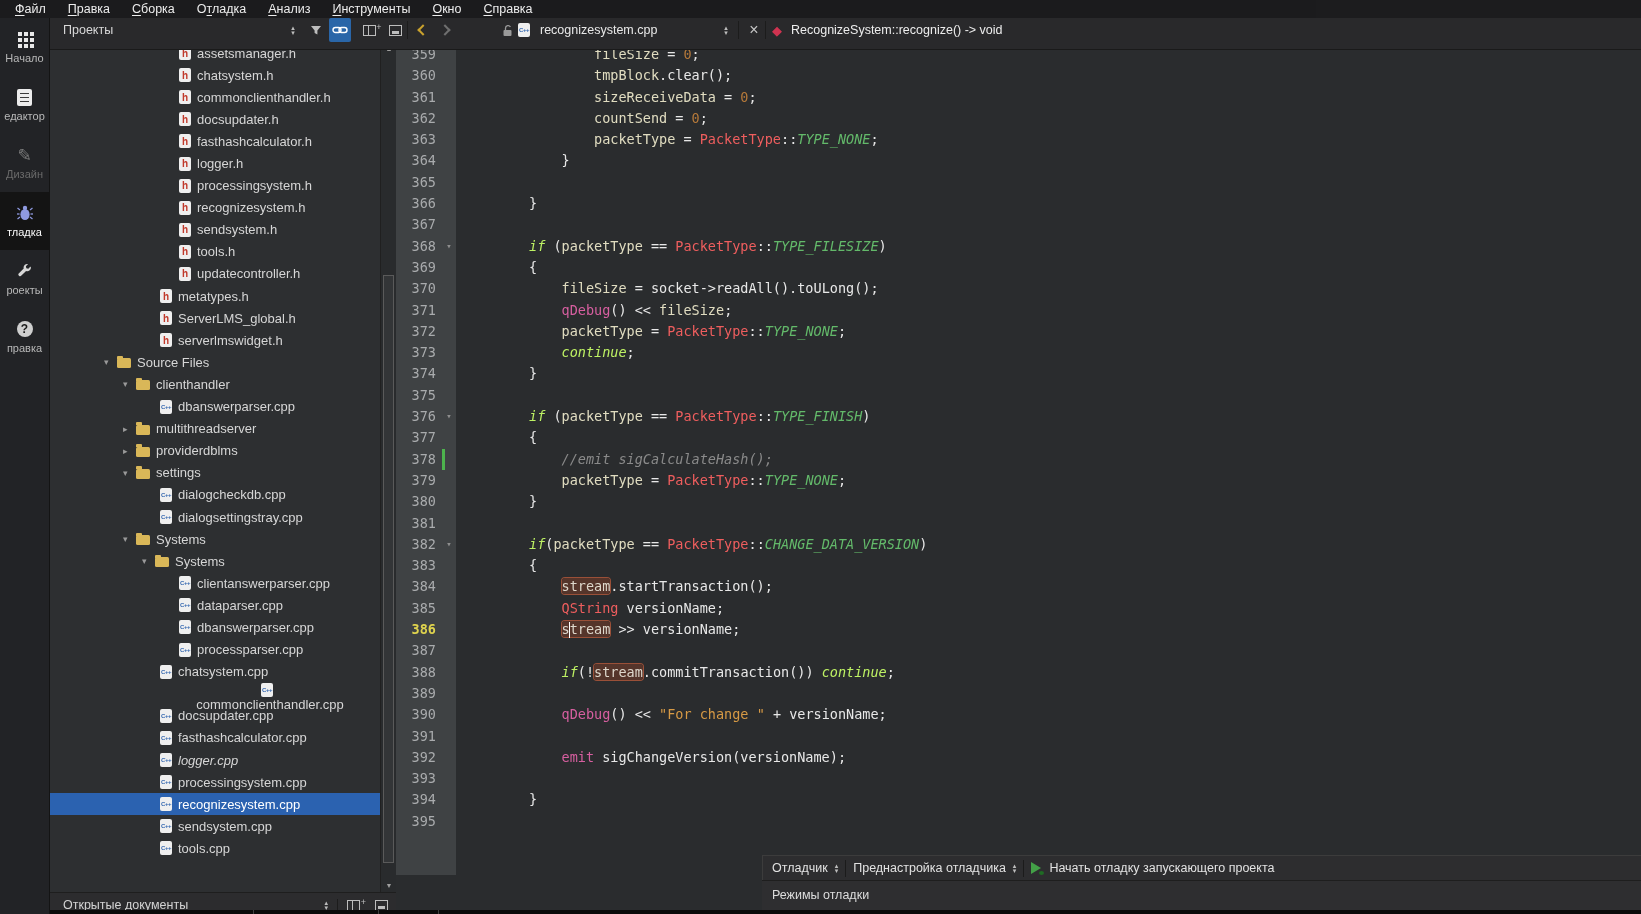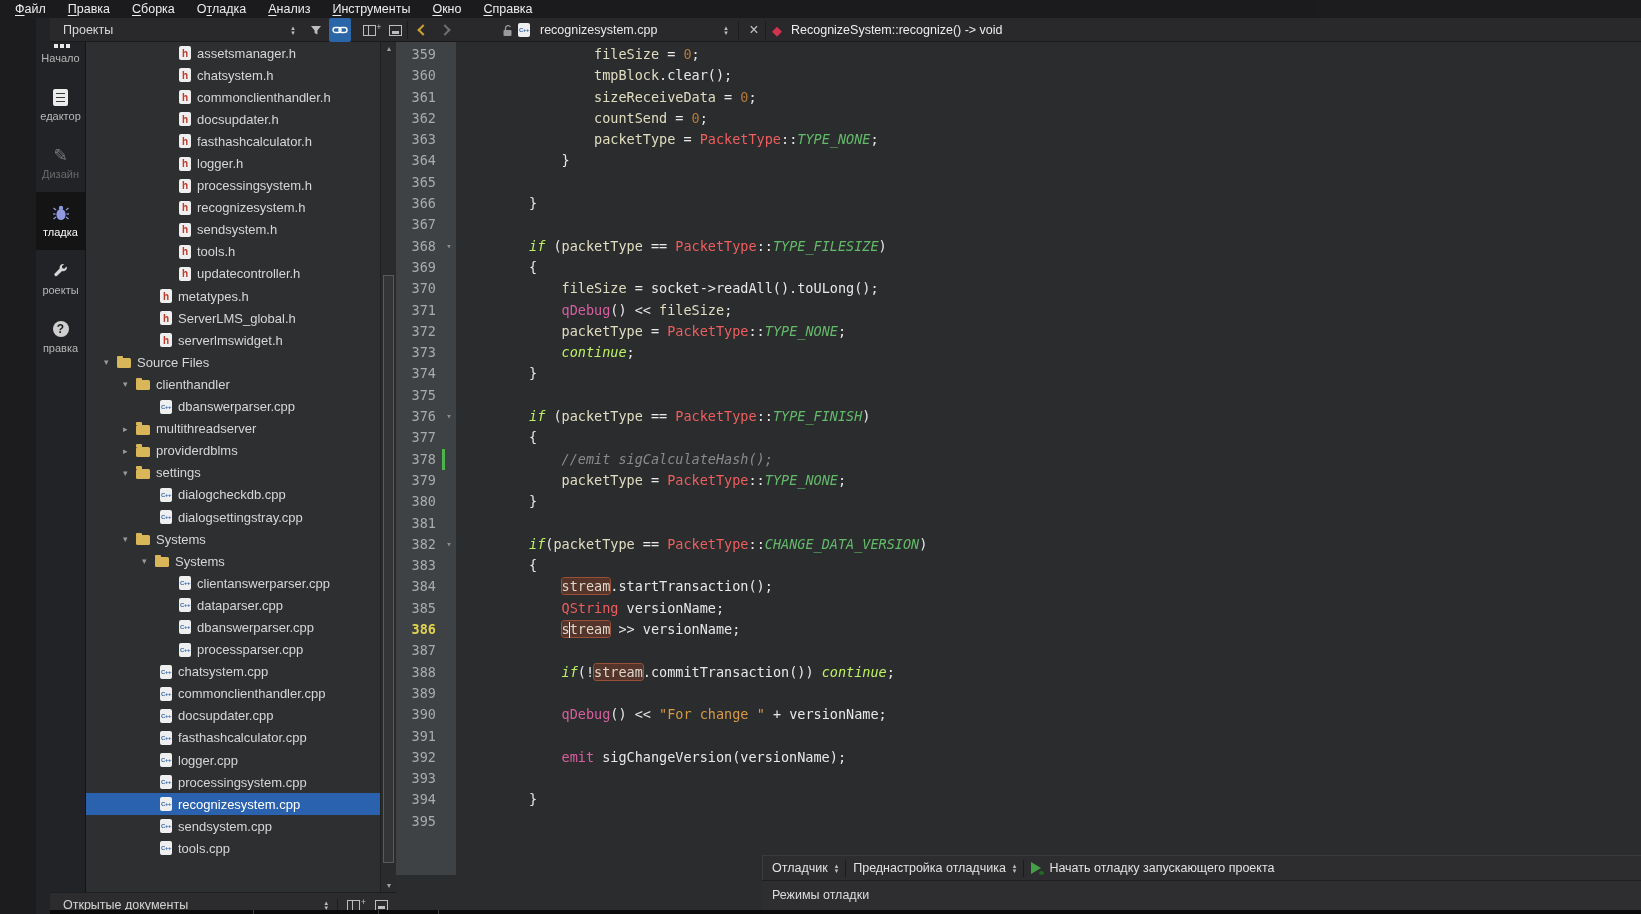--- a/index.html
+++ b/index.html
@@ -7,21 +7,21 @@
     font-family:"Liberation Sans", sans-serif; }
   body { position:relative; color:#d6d6d6; }
 
   
   .menubar { position:absolute; left:0; top:0; width:1316px; height:18px;
     background:#1b1b1d; display:flex; align-items:center; padding-left:4px; z-index:30; }
   .menu-item { color:#ededed; font-size:12.5px; padding:0 11px; height:18px; line-height:18px; white-space:nowrap; }
   .menu-item u { text-decoration:underline; text-underline-offset:2px; }
 
   
-  .toolbar { position:absolute; left:50px; top:18px; width:1591px; height:24px;
+  .toolbar { position:absolute; left:50px; top:18px; width:1591px; height:32px;
     background:#29292b; border-bottom:1px solid #1a1a1a; z-index:20; }
   .toolbar > * { position:absolute; top:0; height:24px; display:flex; align-items:center; }
   .tb-label { color:#d8d8d8; font-size:12.5px; }
   .tb-btn { width:22px; justify-content:center; border-radius:2px; }
   .tb-btn.active-blue { background:#2a66a8; }
   .tb-sep { width:1px; height:18px; top:3px; background:#1c1c1c; }
   .sorticon { display:inline-flex; flex-direction:column; align-items:center; color:#bdbdbd; }
   .sorticon::before { content:"▴"; font-size:7px; line-height:5px; }
   .sorticon::after  { content:"▾"; font-size:7px; line-height:5px; }
   .chev { width:8px; height:8px; border-left:2.5px solid #caa22e; border-bottom:2.5px solid #caa22e; transform:rotate(45deg); }
@@ -42,21 +42,21 @@
   .fi { display:inline-flex; flex:none; align-items:center; justify-content:center; }
   .fi-h { width:12px; height:14px; background:#efefef; border-radius:2px; color:#c0392b;
     font-weight:bold; font-size:10px; font-family:"Liberation Sans",sans-serif; }
   .fi-cpp { width:12px; height:14px; background:#efefef; border-radius:2px; color:#3568b0;
     font-weight:bold; font-size:6px; letter-spacing:-0.5px; }
   .fi-folder { width:14px; height:10px; background:#d9b758; border-radius:1.5px; position:relative; margin-top:2px; }
   .fi-folder::before { content:""; position:absolute; left:0; top:-2.5px; width:6px; height:3px; background:#d9b758; border-radius:1px 1px 0 0; }
 
   
   .modebar { position:absolute; left:0; top:18px; width:50px; height:896px; background:#222326;
-    border-right:1px solid #141414; z-index:10;margin-left:36px; }
+    border-right:1px solid #141414; z-index:10; }
   .mode-item { height:58px; display:flex; flex-direction:column; align-items:center; justify-content:center; gap:4px; overflow:hidden; }
   .mode-item.active { background:#141414; }
   .mode-label { font-size:11px; color:#b8b8b8; white-space:nowrap; }
   .mode-item.active .mode-label { color:#fafafa; }
   .mode-item.disabled .mode-label { color:#6a6a6a; }
   .micon { width:18px; height:18px; display:flex; align-items:center; justify-content:center; position:relative; }
   .icon-grid { width:4px; height:4px; background:#e8e8e8; position:absolute; left:2px; top:2px;
     box-shadow:6px 0 #e8e8e8,12px 0 #e8e8e8,0 6px #e8e8e8,6px 6px #e8e8e8,12px 6px #e8e8e8,0 12px #e8e8e8,6px 12px #e8e8e8,12px 12px #e8e8e8; }
   .icon-editor { width:15px; height:17px; background:#ececec; border-radius:2px; position:relative; }
   .icon-editor::after { content:""; position:absolute; left:3px; right:3px; top:4px; height:10px;
@@ -359,33 +359,33 @@
       <span>dbanswerparser.cpp</span>
     </div>
     <div class="tree-row" style="padding-left: 129px;">
       <span class="fi fi-cpp">C++</span>
       <span>processparser.cpp</span>
     </div>
     <div class="tree-row" style="padding-left: 110px;">
       <span class="fi fi-cpp">C++</span>
       <span>chatsystem.cpp</span>
     </div>
-    <div class="tree-row" style="padding-left: 110px;">
+    <div class="tree-row" style="padding-left: 110px; flex-direction: column;">
       <span class="fi fi-cpp">C++</span>
       <span>commonclienthandler.cpp</span>
     </div>
     <div class="tree-row" style="padding-left: 110px;">
       <span class="fi fi-cpp">C++</span>
       <span>docsupdater.cpp</span>
     </div>
     <div class="tree-row" style="padding-left: 110px;">
       <span class="fi fi-cpp">C++</span>
       <span>fasthashcalculator.cpp</span>
     </div>
-    <div class="tree-row" style="padding-left: 110px;">
+    <div class="tree-row" style="padding-left: 110px; font-style: italic;">
       <span class="fi fi-cpp">C++</span>
       <span>logger.cpp</span>
     </div>
     <div class="tree-row" style="padding-left: 110px;">
       <span class="fi fi-cpp">C++</span>
       <span>processingsystem.cpp</span>
     </div>
     <div class="tree-row selected" style="padding-left: 110px;">
       <span class="fi fi-cpp">C++</span>
       <span>recognizesystem.cpp</span>

